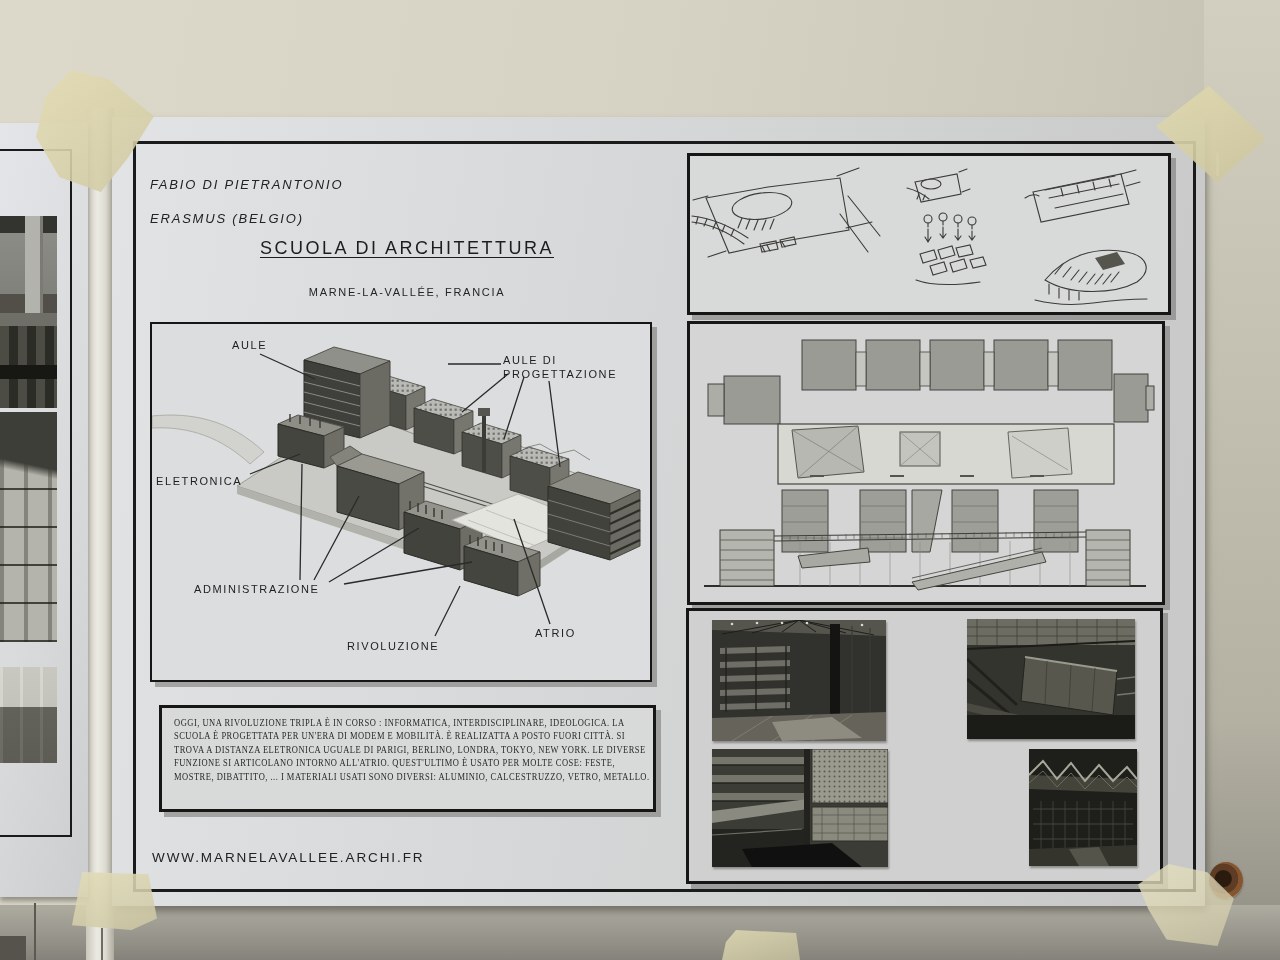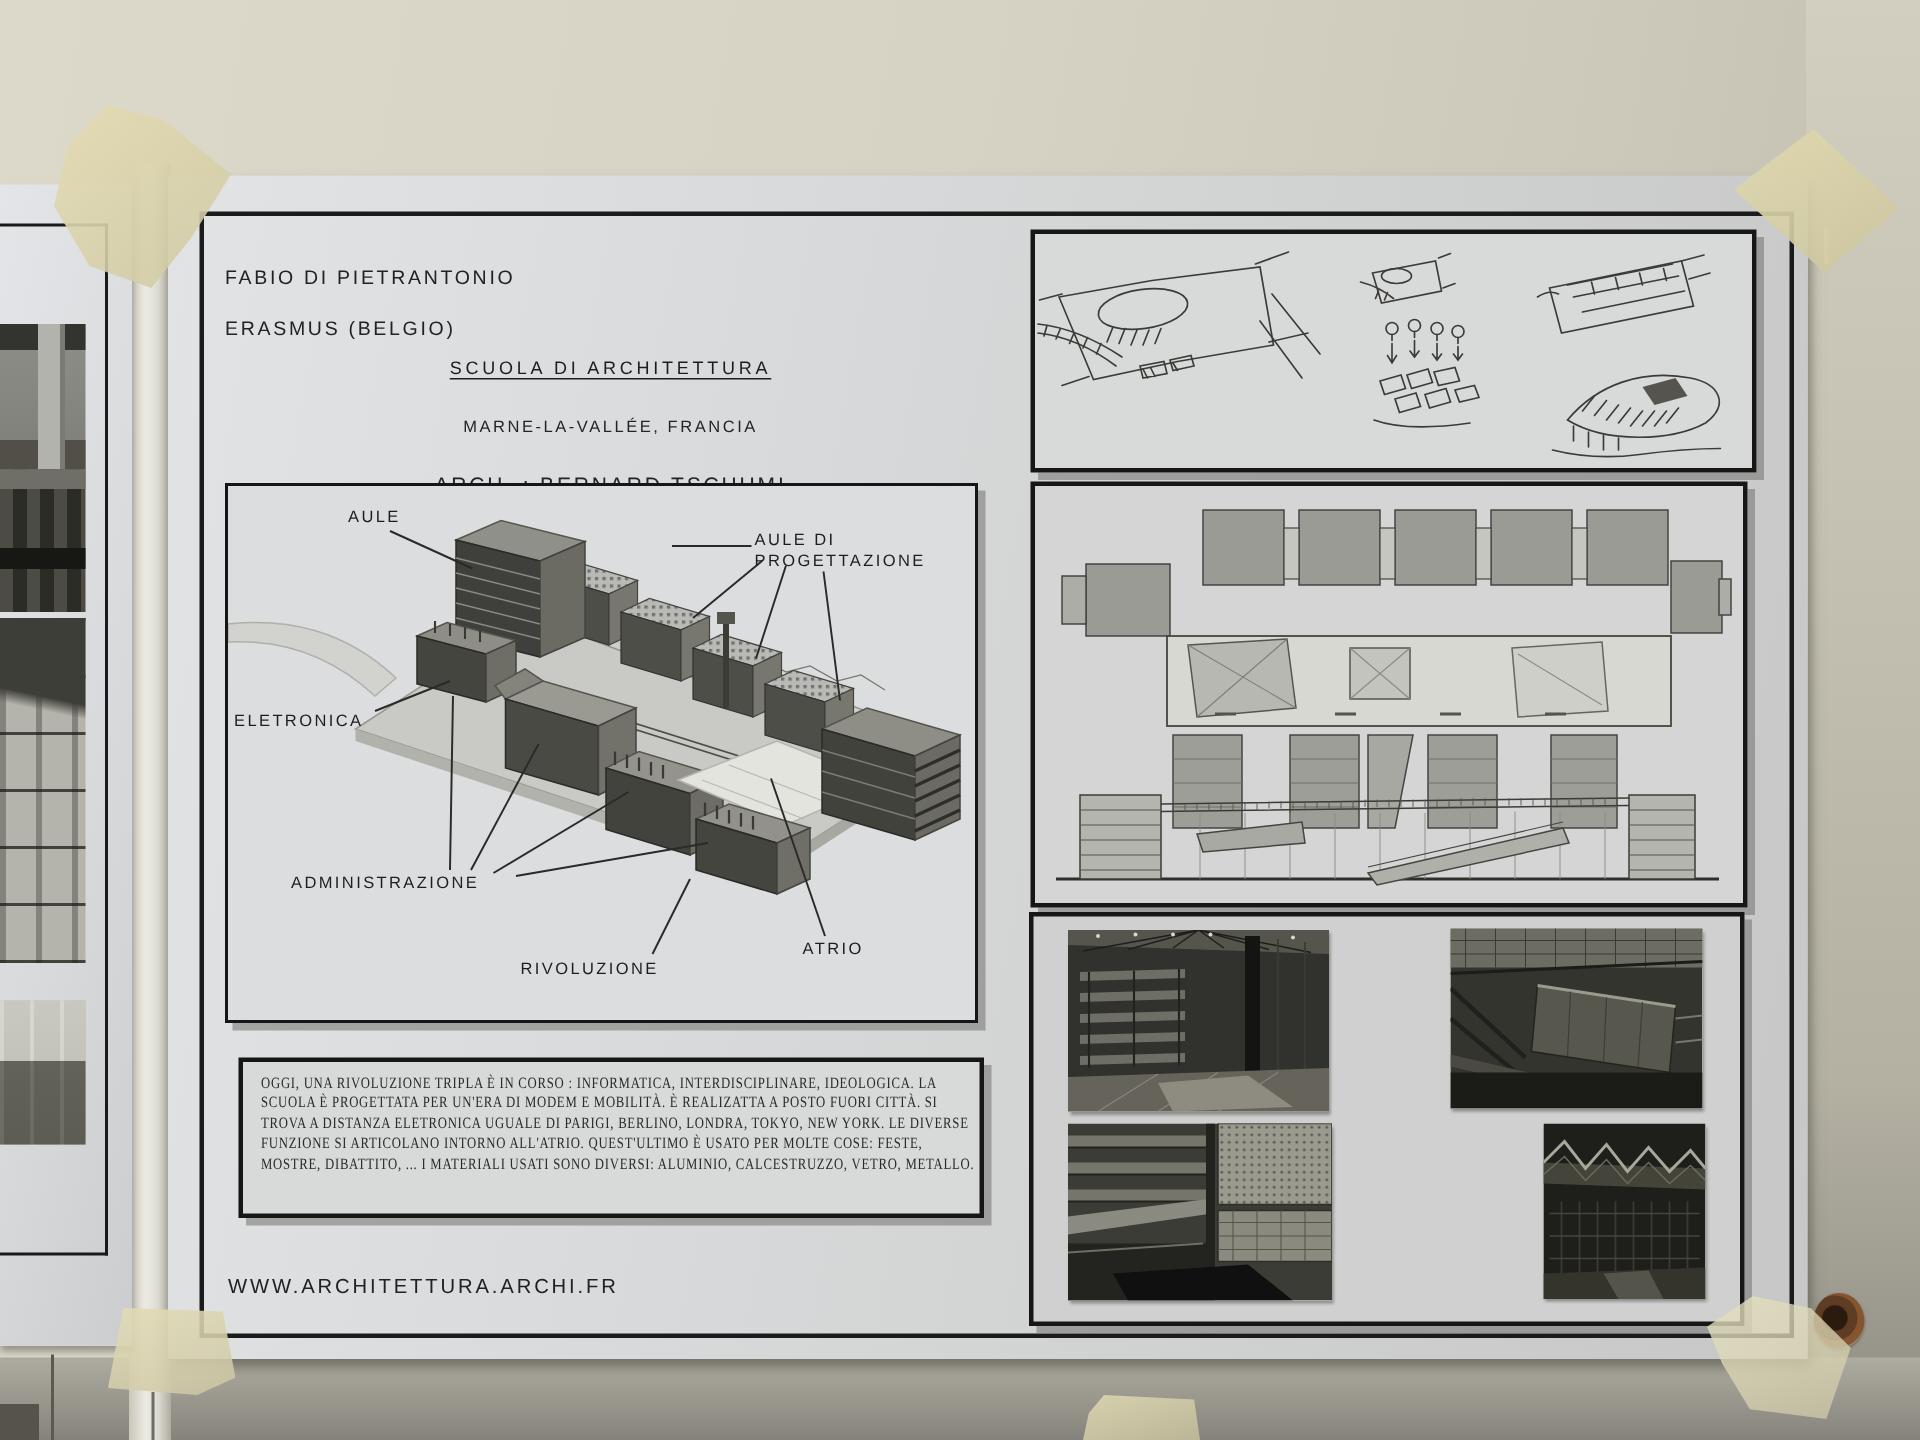--- a/index.html
+++ b/index.html
@@ -26,23 +26,23 @@
     border-top:2px solid #1a1a1a;border-right:2px solid #1a1a1a;border-bottom:2px solid #1a1a1a;}
   .lp-photo{position:absolute;left:0;width:57px;}
 
   
   .poster{left:112px;top:117px;width:1093px;height:789px;z-index:4;
     background:linear-gradient(100deg,#e2e3e5 0%,#dadbdc 30%,#d0d1d1 65%,#c6c7c6 100%);
     box-shadow:2px 5px 7px rgba(60,58,48,.5);}
   .outer-frame{position:absolute;left:21px;top:24px;width:1057px;height:745px;
     border:3px solid #1b1b1c;}
   .txt{position:absolute;white-space:pre-line;}
-  .author{left:38px;top:42px;font-size:13px;letter-spacing:1.8px;line-height:17px;color:#222;}
+  .author{left:38px;top:42px;font-size:13px;letter-spacing:1.8px;line-height:17px;color:#222;font-style:italic;}
   .title-block{left:140px;top:103px;width:310px;text-align:center;}
-  .title{font-size:12px;letter-spacing:2.5px;text-decoration:underline;text-underline-offset:3px;color:#1d1d1e;}
+  .title{font-size:18px;letter-spacing:2.5px;text-decoration:underline;text-underline-offset:3px;color:#1d1d1e;}
   .subtitle{margin-top:9px;font-size:11px;letter-spacing:1.7px;color:#242425;}
   .architect{margin-top:6px;font-size:14px;letter-spacing:1.9px;color:#242425;}
 
   .panel{position:absolute;border:3px solid #161616;background:#d8d9d9;
     box-shadow:5px 5px 0 rgba(115,115,112,.55);}
   .axon-panel{left:38px;top:205px;width:498px;height:356px;border-width:2px;background:#dcddde;}
   .axon-label{position:absolute;font-size:11px;letter-spacing:1.6px;color:#1e1e1f;line-height:14px;}
   .desc-panel{left:47px;top:588px;width:497px;height:107px;box-sizing:border-box;padding:8px 12px;overflow:hidden;font-family:Liberation Serif, serif;}
   .desc-text{width:588px;transform:scaleX(.81);transform-origin:0 0;
     font-size:10.5px;letter-spacing:.6px;line-height:13.4px;color:#2a2a2b;}
@@ -199,21 +199,21 @@
       <div class="axon-label" style="left:42px;top:258px;">ADMINISTRAZIONE</div>
       <div class="axon-label" style="left:195px;top:315px;">RIVOLUZIONE</div>
       <div class="axon-label" style="left:383px;top:302px;">ATRIO</div>
     </div>
 
     <div class="panel desc-panel">
       <div class="desc-text">OGGI, UNA RIVOLUZIONE TRIPLA È IN CORSO : INFORMATICA, INTERDISCIPLINARE, IDEOLOGICA. LA SCUOLA È PROGETTATA PER UN'ERA DI MODEM E MOBILITÀ. È REALIZATTA A POSTO FUORI CITTÀ. SI TROVA A DISTANZA ELETRONICA UGUALE DI PARIGI, BERLINO, LONDRA, TOKYO, NEW YORK. LE DIVERSE FUNZIONE SI ARTICOLANO INTORNO ALL'ATRIO. QUEST'ULTIMO È USATO PER MOLTE COSE: FESTE, MOSTRE, DIBATTITO, ... I MATERIALI USATI SONO DIVERSI: ALUMINIO, CALCESTRUZZO, VETRO, METALLO.</div>
     </div>
 
     <div class="txt urls">
-      <div>WWW.ARCHITETTURA.ARCHI.FR</div>
+      <div>WWW.MARNELAVALLEE.ARCHI.FR</div>
     </div>
 
     <div class="panel sketch-panel">
       <svg width="472" height="150" viewBox="0 0 472 150" fill="none" stroke="#3b3b37" stroke-width="1.1" stroke-linecap="round">
 
         <path d="M16,42 L78,31 L150,22 L159,74 L95,85 L39,97 Z"></path>
         <path d="M147,20 l22,-8 M156,72 l26,-6 M18,40 l-15,4 M36,95 l-18,6 M158,40 L190,80 M150,58 L178,96"></path>
         <ellipse cx="72" cy="50" rx="30" ry="13" transform="rotate(-8 72 50)"></ellipse>
         <path d="M52,62 l-4,10 M60,63 l-4,10 M68,64 l-4,10 M76,64 l-4,10 M84,63 l-4,10"></path>
         <path d="M2,60 C20,62 40,70 58,82 M2,66 C20,68 38,76 54,88"></path>

